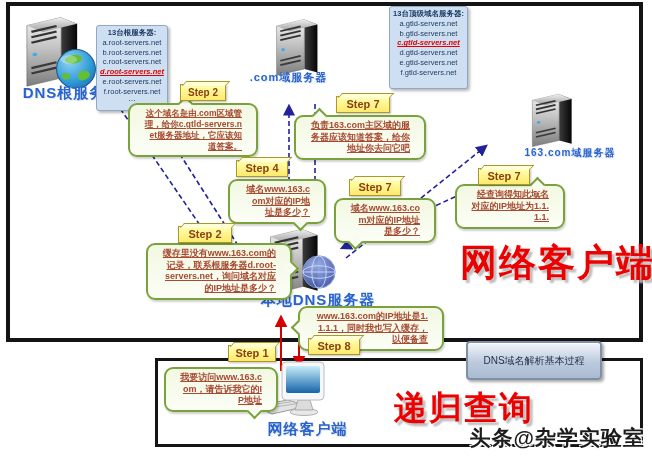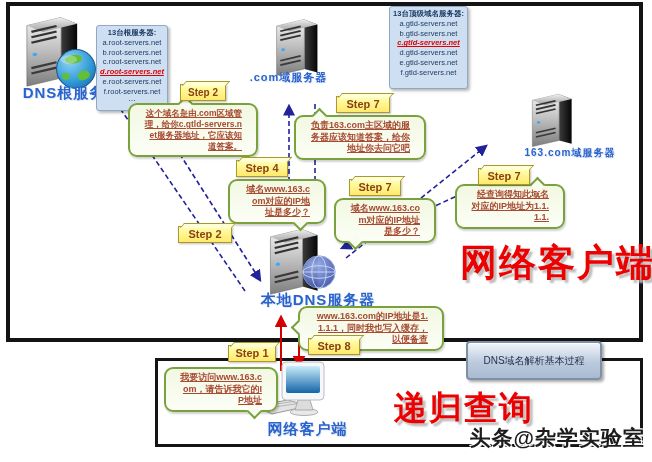--- a/index.html
+++ b/index.html
@@ -182,20 +182,24 @@
   <div class="abs step" style="left:236px;top:160px;width:50px"><span>Step 4</span></div>
   <div class="abs step" style="left:336px;top:96px;width:52px"><span>Step 7</span></div>
   <div class="abs step" style="left:349px;top:179px;width:50px"><span>Step 7</span></div>
   <div class="abs step" style="left:478px;top:168px;width:50px"><span>Step 7</span></div>
   <div class="abs step" style="left:308px;top:338px;width:50px"><span>Step 8</span></div>
 
   <div class="abs bubble" style="left:164px;top:367px;width:114px">
     <span>我要访问www.163.com，请告诉我它的IP地址</span>
     <i class="tail tail-b" style="right:16px"></i>
   </div>
+  <div class="abs bubble" style="left:146px;top:243px;width:146px">
+    <span>缓存里没有www.163.com的记录，联系根服务器d.root-servers.net，询问域名对应的IP地址是多少？</span>
+    <i class="tail tail-r"></i>
+  </div>
   <div class="abs bubble" style="left:128px;top:103px;width:130px;font-size:8.5px">
     <span>这个域名是由.com区域管理，给你c.gtld-servers.net服务器地址，它应该知道答案。</span>
     <i class="tail tail-t" style="left:50px"></i>
   </div>
   <div class="abs bubble" style="left:228px;top:179px;width:98px">
     <span>域名www.163.com对应的IP地址是多少？</span>
     <i class="tail tail-b" style="right:18px"></i>
   </div>
   <div class="abs bubble" style="left:294px;top:115px;width:132px">
     <span>负责163.com主区域的服务器应该知道答案，给你地址你去问它吧</span>

